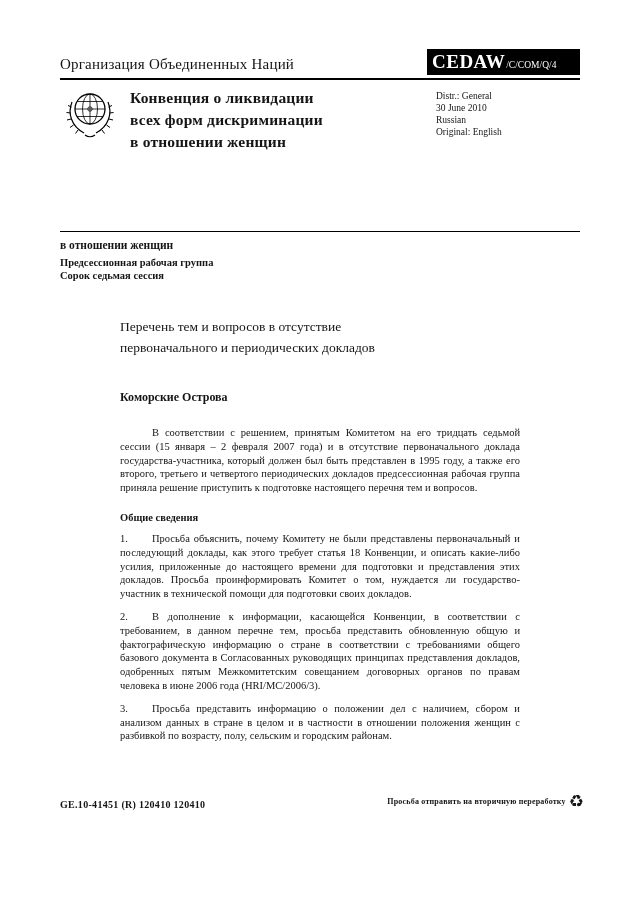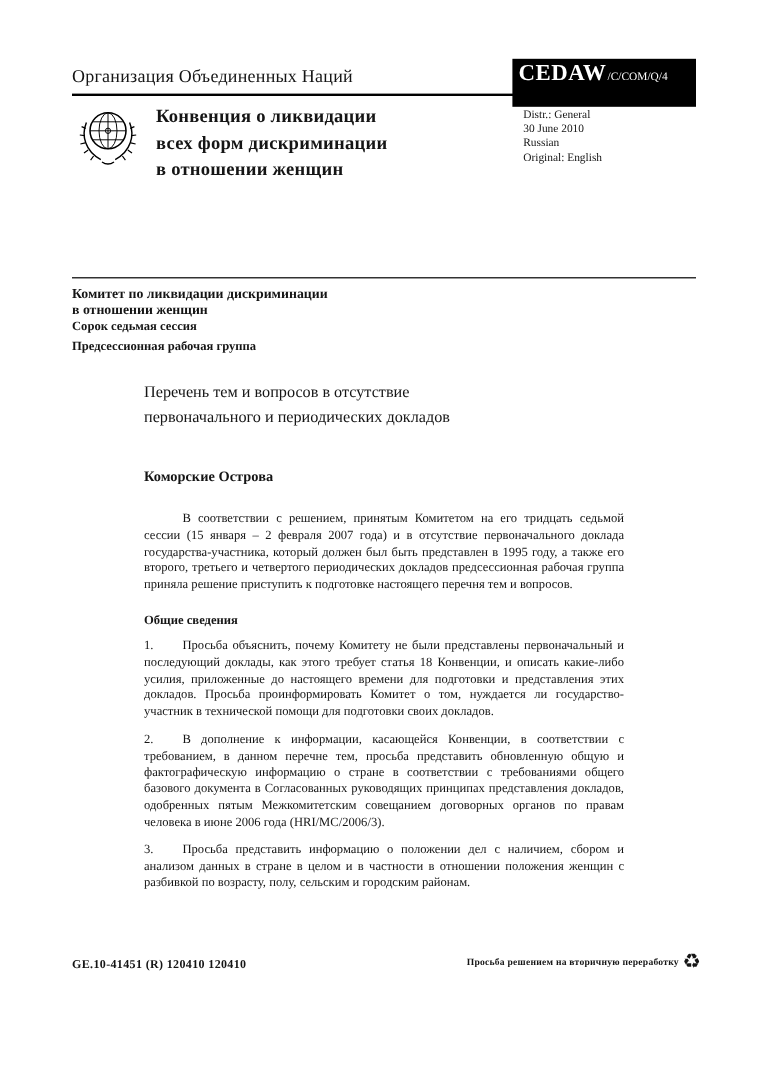--- a/index.html
+++ b/index.html
@@ -17,21 +17,21 @@
   }
 
   
   .header-row { position: absolute; left: 60px; right: 60px; top: 49px; height: 27px; }
   .org-name {
     position: absolute; left: 0; bottom: 3px;
     font-size: 15px; letter-spacing: 0.2px;
   }
   .doc-symbol-box {
     position: absolute; right: 0; top: 0;
-    width: 153px; height: 40px;
+    width: 153px; height: 26px;
     background: #000;
     color: #fff;
     display: flex; align-items: baseline;
     padding: 2px 3px 0 5px;
   }
   .sym-main { font-size: 19px; font-weight: bold; letter-spacing: 0.5px; line-height: 22px; }
   .sym-suffix { font-size: 9.5px; margin-left: 1px; }
   .header-rule {
     position: absolute; left: 60px; right: 60px; top: 78px;
     height: 2px; background: #000;
@@ -119,24 +119,23 @@
   <div class="distr-block">
     <div>Distr.: General</div>
     <div>30 June 2010</div>
     <div>Russian</div>
     <div>Original: English</div>
   </div>
 
   <div class="thin-rule"></div>
 
   <div class="committee">
-    <div class="c-title">Комитет по ликвидации дискриминации</div>
     <div class="c-title">в отношении женщин</div>
+    <div class="c-sub first">Предсессионная рабочая группа</div>
     <div class="c-sub">Сорок седьмая сессия</div>
-    <div class="c-sub first">Предсессионная рабочая группа</div>
   </div>
 
   <div class="body-col">
     <div class="doc-title">
       <div>Перечень тем и вопросов в отсутствие</div>
       <div>первоначального и периодических докладов</div>
     </div>
 
     <div class="country">Коморские Острова</div>
 
@@ -148,18 +147,18 @@
 
     <p class="num-para"><span class="pnum">2.</span><span>В дополнение к информации, касающейся Конвенции, в соответствии с требованием, в данном перечне тем, просьба представить обновленную общую и фактографическую информацию о стране в соответствии с требованиями общего базового документа в Согласованных руководящих принципах представления докладов, одобренных пятым Межкомитетским совещанием договорных органов по правам человека в июне 2006 года (HRI/MC/2006/3).</span></p>
 
 
     <p class="num-para"><span class="pnum">3.</span><span>Просьба представить информацию о положении дел с наличием, сбором и анализом данных в стране в целом и в частности в отношении положения женщин с разбивкой по возрасту, полу, сельским и городским районам.</span></p>
   </div>
 
   <div class="footer">
     <div class="footer-ref">GE.10-41451  (R)  120410  120410</div>
     <div class="recycle-wrap">
-      <span class="recycle-note">Просьба решением на вторичную переработку</span>
+      <span class="recycle-note">Просьба отправить на вторичную переработку</span>
       <span class="recycle-glyph">♻</span>
     </div>
   </div>
 
 </div>
 
 </body></html>

